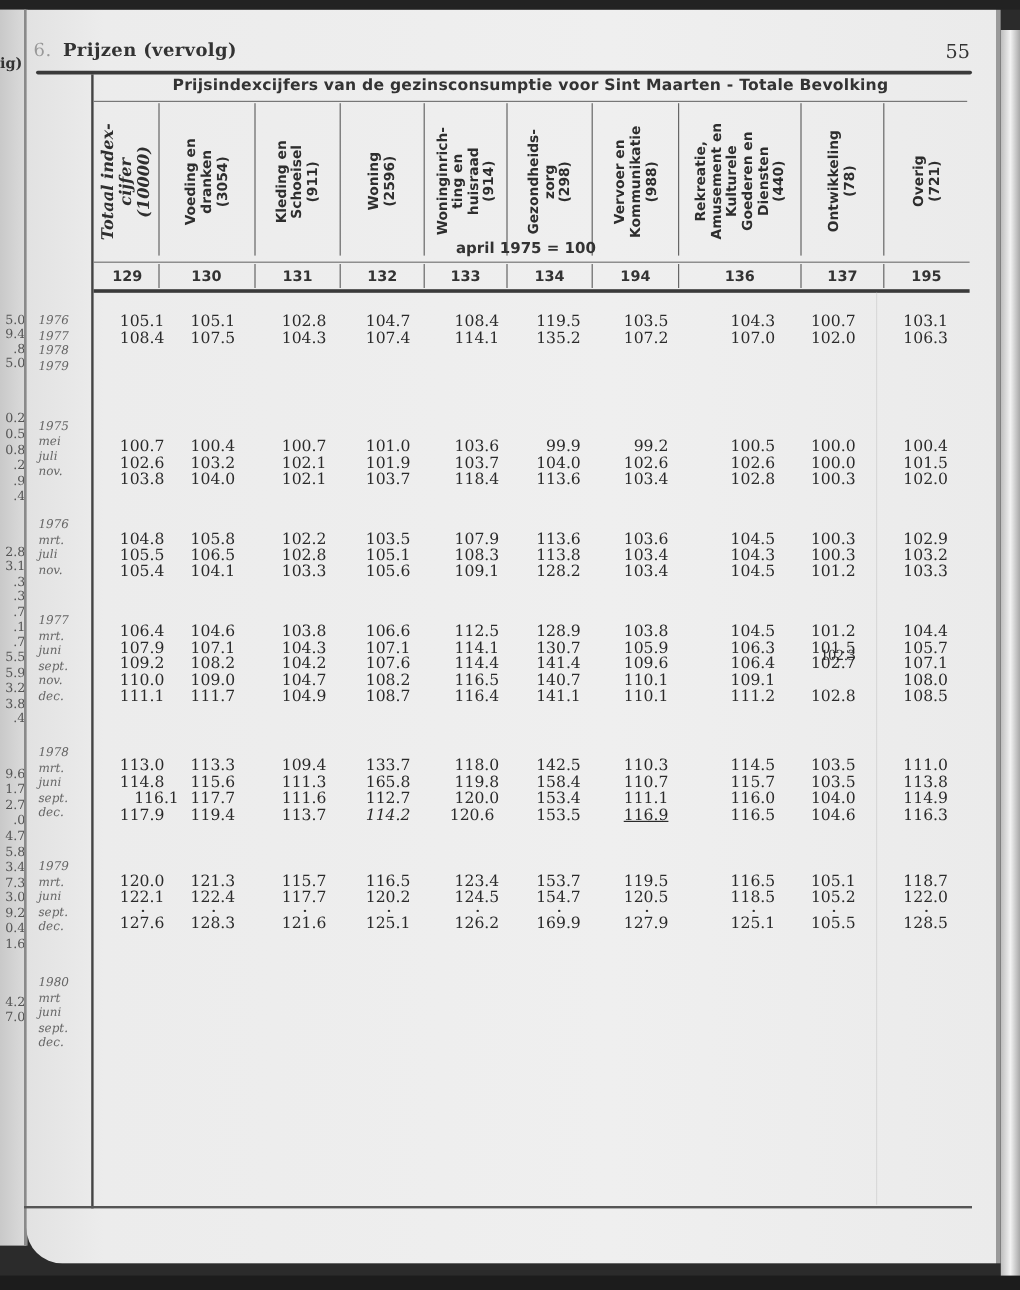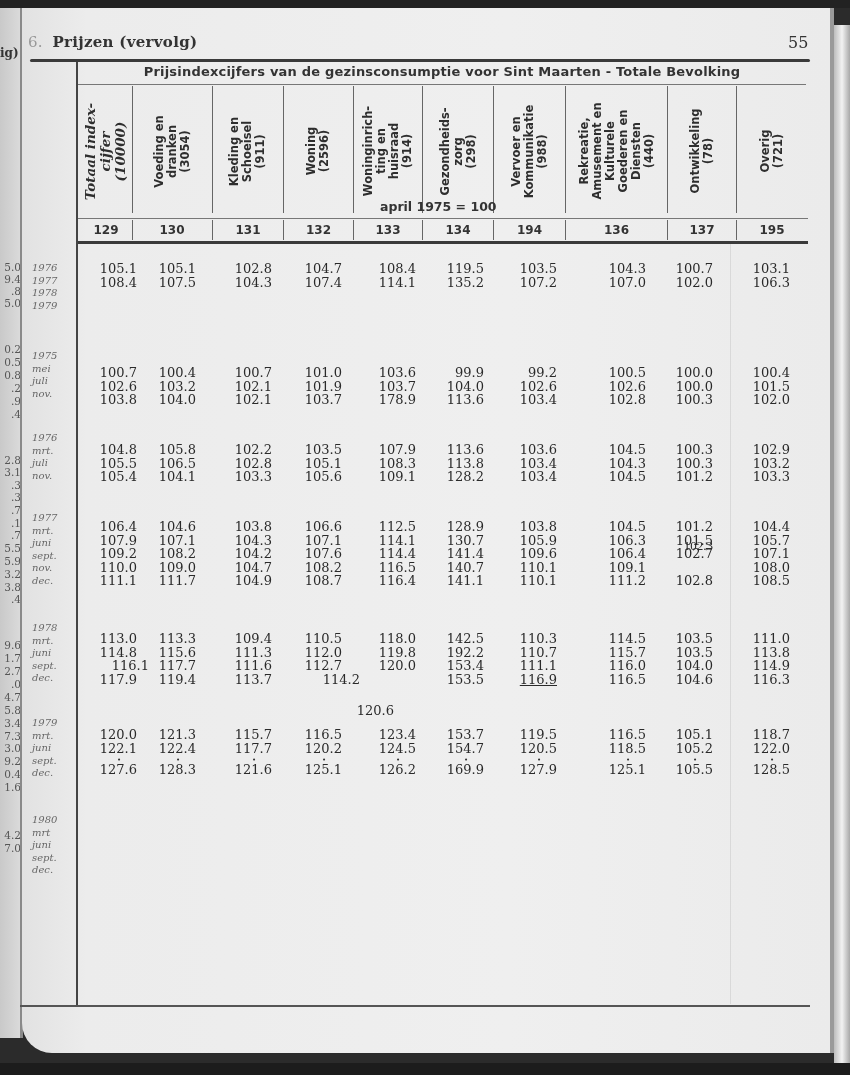--- a/index.html
+++ b/index.html
@@ -331,21 +331,21 @@
     <span class="val" style="position: absolute; top: 379.5px; left: 376px; width: 40px;">103.7</span>
     <span class="val" style="position: absolute; top: 379.5px; left: 444px; width: 40px;">104.0</span>
     <span class="val" style="position: absolute; top: 379.5px; left: 517px; width: 40px;">102.6</span>
     <span class="val" style="position: absolute; top: 379.5px; left: 606px; width: 40px;">102.6</span>
     <span class="val" style="position: absolute; top: 379.5px; left: 673px; width: 40px;">100.0</span>
     <span class="val" style="position: absolute; top: 379.5px; left: 750px; width: 40px;">101.5</span>
     <span class="val" style="position: absolute; top: 393px; left: 97px; width: 40px;">103.8</span>
     <span class="val" style="position: absolute; top: 393px; left: 156px; width: 40px;">104.0</span>
     <span class="val" style="position: absolute; top: 393px; left: 232px; width: 40px;">102.1</span>
     <span class="val" style="position: absolute; top: 393px; left: 302px; width: 40px;">103.7</span>
-    <span class="val" style="position: absolute; top: 393px; left: 376px; width: 40px;">178.9</span>
+    <span class="val" style="position: absolute; top: 393px; left: 376px; width: 40px;">118.4</span>
     <span class="val" style="position: absolute; top: 393px; left: 444px; width: 40px;">113.6</span>
     <span class="val" style="position: absolute; top: 393px; left: 517px; width: 40px;">103.4</span>
     <span class="val" style="position: absolute; top: 393px; left: 606px; width: 40px;">102.8</span>
     <span class="val" style="position: absolute; top: 393px; left: 673px; width: 40px;">100.3</span>
     <span class="val" style="position: absolute; top: 393px; left: 750px; width: 40px;">102.0</span>
     <span class="val" style="position: absolute; top: 443px; left: 97px; width: 40px;">104.8</span>
     <span class="val" style="position: absolute; top: 443px; left: 156px; width: 40px;">105.8</span>
     <span class="val" style="position: absolute; top: 443px; left: 232px; width: 40px;">102.2</span>
     <span class="val" style="position: absolute; top: 443px; left: 302px; width: 40px;">103.5</span>
     <span class="val" style="position: absolute; top: 443px; left: 376px; width: 40px;">107.9</span>
@@ -420,52 +420,52 @@
     <span class="val" style="position: absolute; top: 574px; left: 302px; width: 40px;">108.7</span>
     <span class="val" style="position: absolute; top: 574px; left: 376px; width: 40px;">116.4</span>
     <span class="val" style="position: absolute; top: 574px; left: 444px; width: 40px;">141.1</span>
     <span class="val" style="position: absolute; top: 574px; left: 517px; width: 40px;">110.1</span>
     <span class="val" style="position: absolute; top: 574px; left: 606px; width: 40px;">111.2</span>
     <span class="val" style="position: absolute; top: 574px; left: 673px; width: 40px;">102.8</span>
     <span class="val" style="position: absolute; top: 574px; left: 750px; width: 40px;">108.5</span>
     <span class="val" style="position: absolute; top: 632px; left: 97px; width: 40px;">113.0</span>
     <span class="val" style="position: absolute; top: 632px; left: 156px; width: 40px;">113.3</span>
     <span class="val" style="position: absolute; top: 632px; left: 232px; width: 40px;">109.4</span>
-    <span class="val" style="position: absolute; top: 632px; left: 302px; width: 40px;">110.5</span>
+    <span class="val" style="position: absolute; top: 632px; left: 302px; width: 40px;">133.7</span>
     <span class="val" style="position: absolute; top: 632px; left: 376px; width: 40px;">118.0</span>
     <span class="val" style="position: absolute; top: 632px; left: 444px; width: 40px;">142.5</span>
     <span class="val" style="position: absolute; top: 632px; left: 517px; width: 40px;">110.3</span>
     <span class="val" style="position: absolute; top: 632px; left: 606px; width: 40px;">114.5</span>
     <span class="val" style="position: absolute; top: 632px; left: 673px; width: 40px;">103.5</span>
     <span class="val" style="position: absolute; top: 632px; left: 750px; width: 40px;">111.0</span>
     <span class="val" style="position: absolute; top: 645.5px; left: 97px; width: 40px;">114.8</span>
     <span class="val" style="position: absolute; top: 645.5px; left: 156px; width: 40px;">115.6</span>
     <span class="val" style="position: absolute; top: 645.5px; left: 232px; width: 40px;">111.3</span>
-    <span class="val" style="position: absolute; top: 645.5px; left: 302px; width: 40px;">112.0</span>
+    <span class="val" style="position: absolute; top: 645.5px; left: 302px; width: 40px;">165.8</span>
     <span class="val" style="position: absolute; top: 645.5px; left: 376px; width: 40px;">119.8</span>
-    <span class="val" style="position: absolute; top: 645.5px; left: 444px; width: 40px;">192.2</span>
+    <span class="val" style="position: absolute; top: 645.5px; left: 444px; width: 40px;">158.4</span>
     <span class="val" style="position: absolute; top: 645.5px; left: 517px; width: 40px;">110.7</span>
     <span class="val" style="position: absolute; top: 645.5px; left: 606px; width: 40px;">115.7</span>
     <span class="val" style="position: absolute; top: 645.5px; left: 673px; width: 40px;">103.5</span>
     <span class="val" style="position: absolute; top: 645.5px; left: 750px; width: 40px;">113.8</span>
     <span class="val" style="position: absolute; top: 659px; left: 109px; width: 40px;">116.1</span>
     <span class="val" style="position: absolute; top: 659px; left: 156px; width: 40px;">117.7</span>
     <span class="val" style="position: absolute; top: 659px; left: 232px; width: 40px;">111.6</span>
     <span class="val" style="position: absolute; top: 659px; left: 302px; width: 40px;">112.7</span>
     <span class="val" style="position: absolute; top: 659px; left: 376px; width: 40px;">120.0</span>
     <span class="val" style="position: absolute; top: 659px; left: 444px; width: 40px;">153.4</span>
     <span class="val" style="position: absolute; top: 659px; left: 517px; width: 40px;">111.1</span>
     <span class="val" style="position: absolute; top: 659px; left: 606px; width: 40px;">116.0</span>
     <span class="val" style="position: absolute; top: 659px; left: 673px; width: 40px;">104.0</span>
     <span class="val" style="position: absolute; top: 659px; left: 750px; width: 40px;">114.9</span>
     <span class="val" style="position: absolute; top: 672.5px; left: 97px; width: 40px;">117.9</span>
     <span class="val" style="position: absolute; top: 672.5px; left: 156px; width: 40px;">119.4</span>
     <span class="val" style="position: absolute; top: 672.5px; left: 232px; width: 40px;">113.7</span>
-    <span class="val" style="position: absolute; top: 672.5px; left: 320px; width: 40px;">114.2</span>
-    <span class="val" style="position: absolute; top: 672.5px; left: 354px; width: 40px; margin-top: 31px;">120.6</span>
+    <span class="val" style="position: absolute; top: 672.5px; left: 302px; width: 40px; font-style: italic;">114.2</span>
+    <span class="val" style="position: absolute; top: 672.5px; left: 372px; width: 40px;">120.6</span>
     <span class="val" style="position: absolute; top: 672.5px; left: 444px; width: 40px;">153.5</span>
     <span class="val" style="position: absolute; top: 672.5px; left: 517px; width: 40px; text-decoration: underline;">116.9</span>
     <span class="val" style="position: absolute; top: 672.5px; left: 606px; width: 40px;">116.5</span>
     <span class="val" style="position: absolute; top: 672.5px; left: 673px; width: 40px;">104.6</span>
     <span class="val" style="position: absolute; top: 672.5px; left: 750px; width: 40px;">116.3</span>
     <span class="val" style="position: absolute; top: 728px; left: 97px; width: 40px;">120.0</span>
     <span class="val" style="position: absolute; top: 728px; left: 156px; width: 40px;">121.3</span>
     <span class="val" style="position: absolute; top: 728px; left: 232px; width: 40px;">115.7</span>
     <span class="val" style="position: absolute; top: 728px; left: 302px; width: 40px;">116.5</span>
     <span class="val" style="position: absolute; top: 728px; left: 376px; width: 40px;">123.4</span>

